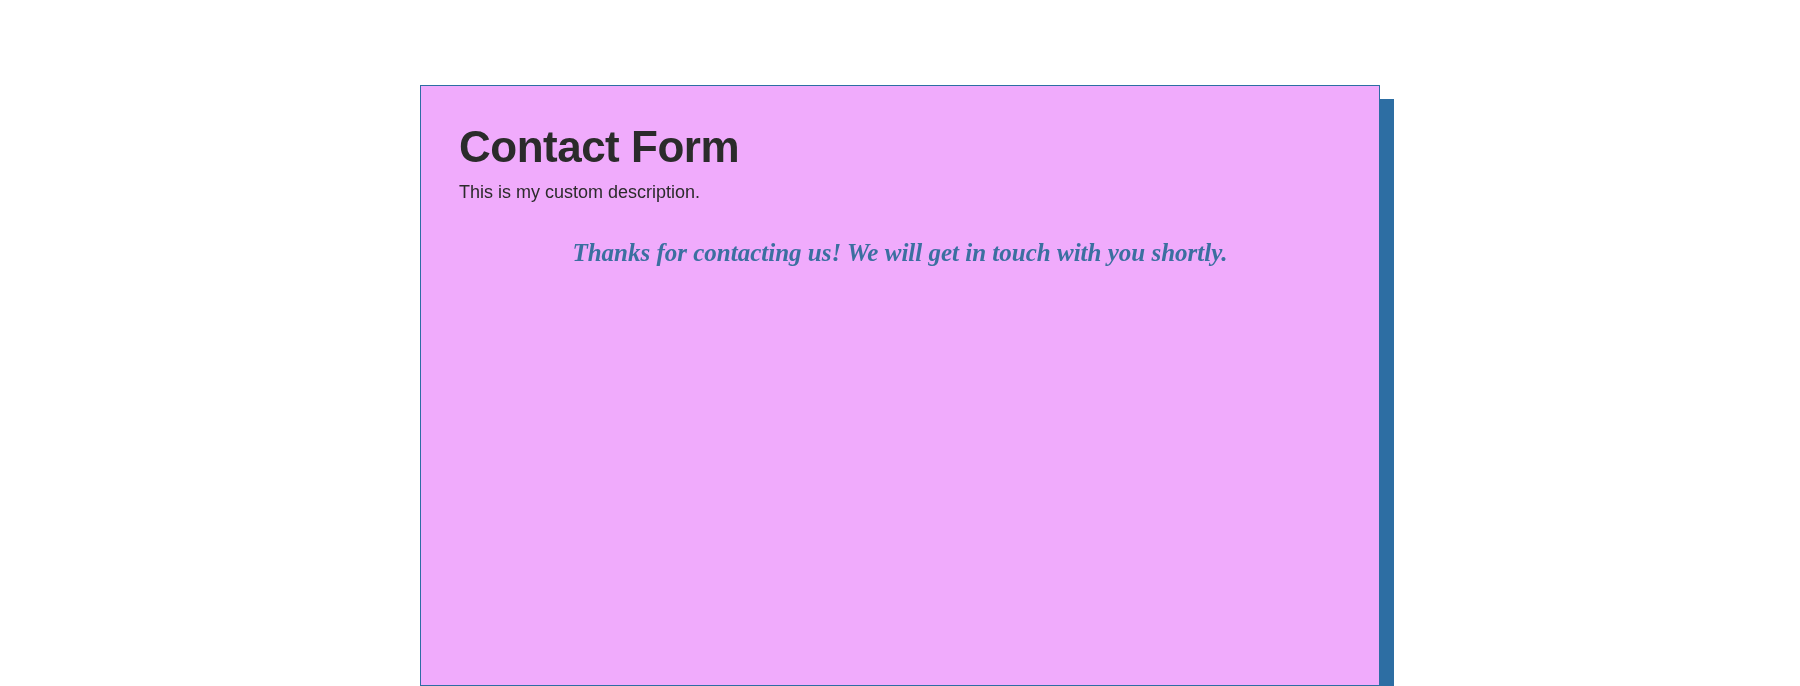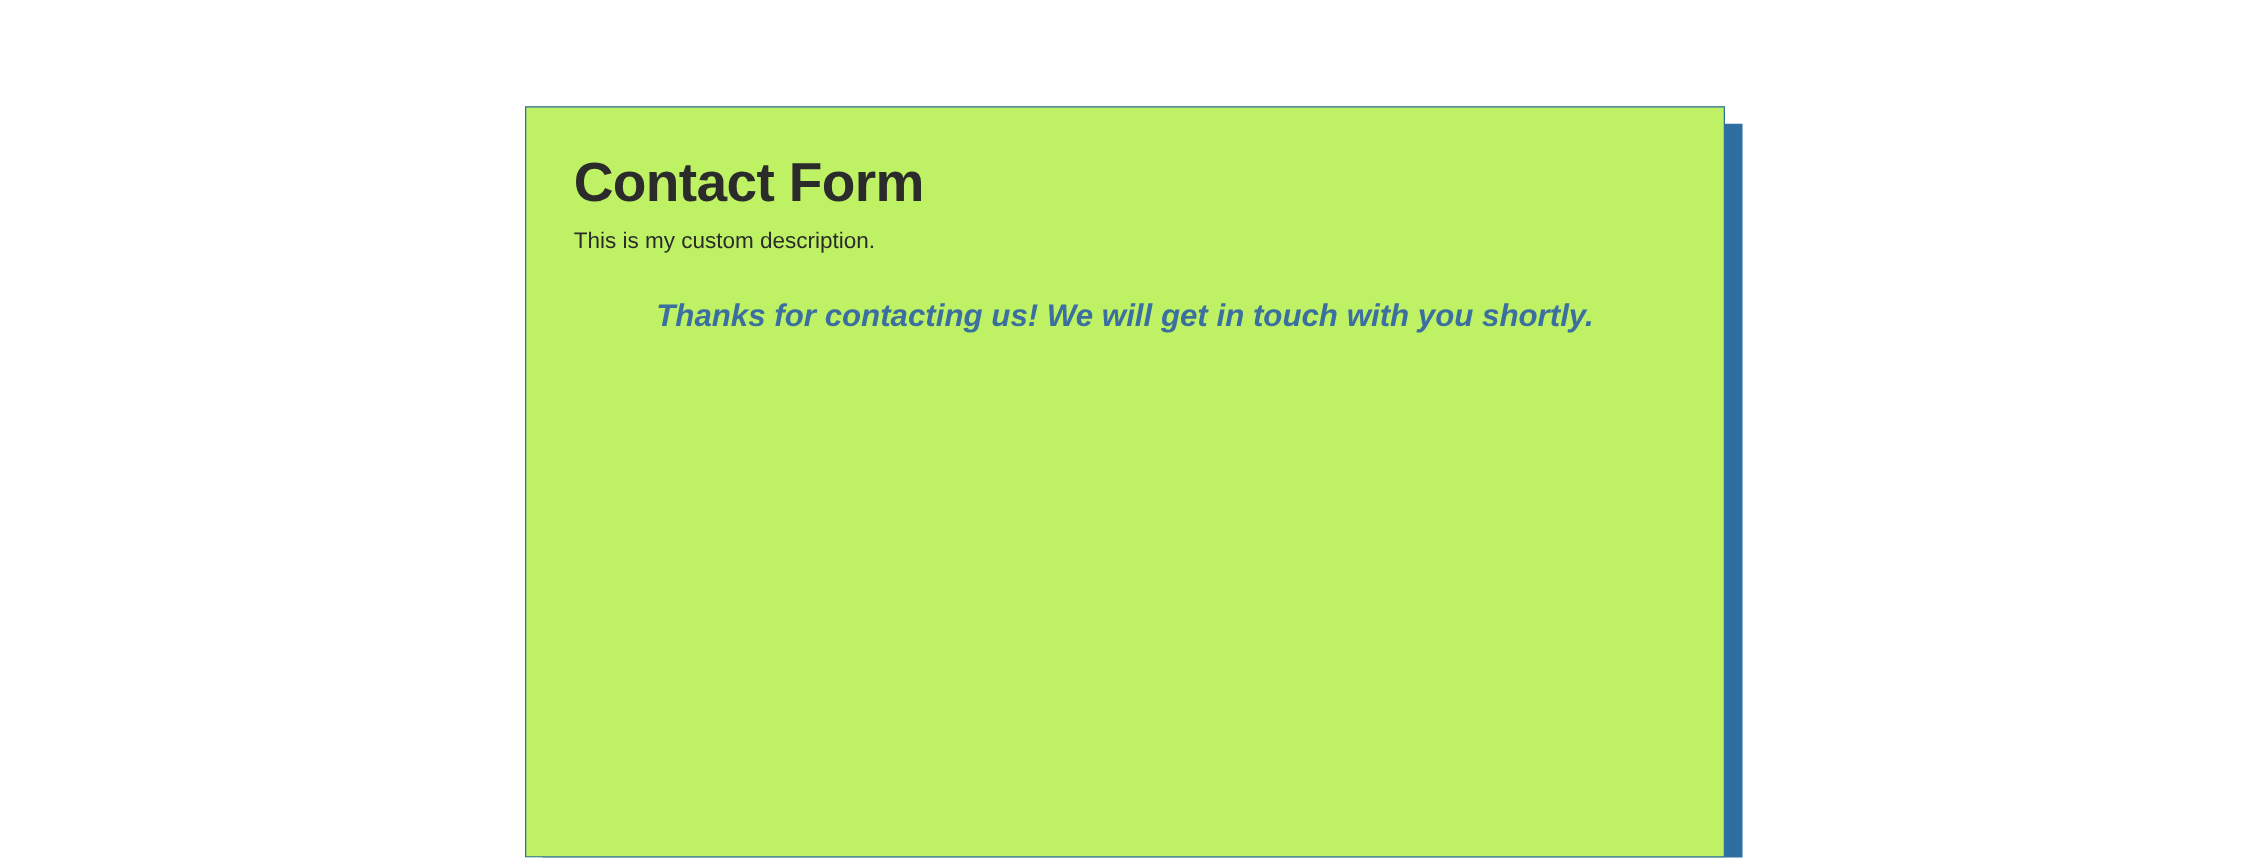--- a/index.html
+++ b/index.html
@@ -11,21 +11,21 @@
       font-family: 'Segoe UI', Tahoma, Geneva, Verdana, sans-serif;
       background: #ffffff;
       width: 1800px;
       height: 686px;
       display: flex;
       justify-content: center;
       padding-top: 85px;
     }
     .form-card {
       width: 960px;
-      background: #bef264;
+      background: #f0abfc;
       border: 1px solid #2d6ea3;
       box-shadow: 14px 14px 0 0 #2d6ea3;
       padding: 36px 38px 70px 38px;
       position: relative;
     }
     .form-title {
       font-size: 44px;
       font-weight: 600;
       color: #2b2b2b;
       letter-spacing: -0.5px;
@@ -36,20 +36,21 @@
       color: #2b2b2b;
       margin-bottom: 36px;
     }
     .confirmation-message {
       text-align: center;
       font-size: 25px;
       font-style: italic;
       font-weight: 600;
       color: #3b6fa0;
       padding: 0 20px;
+      font-family: Liberation Serif, serif;
     }
   </style>
 </head>
 <body>
 
 <div class="form-card">
   <h1 class="form-title">Contact Form</h1>
   <p class="form-description">This is my custom description.</p>
   <p class="confirmation-message">Thanks for contacting us! We will get in touch with you shortly.</p>
 </div>

